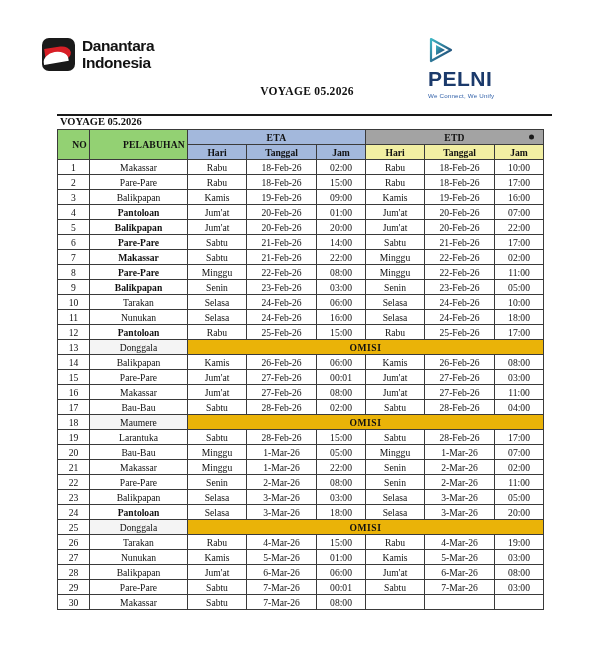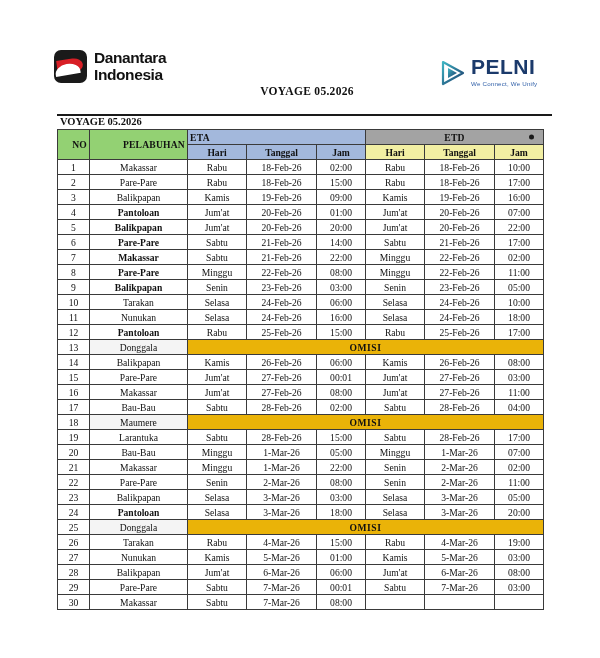--- a/index.html
+++ b/index.html
@@ -15,21 +15,21 @@
     overflow: hidden;
     position: relative;
   }
 
   
   .sheet {
     position: relative;
     width: 600px;
     height: 658px;
     box-sizing: border-box;
-    padding: 12px;
+    padding: 0;
   }
   .logo-row {
     position: relative;
     height: 78px;
   }
   .danantara {
     position: absolute;
     left: 42px;
     top: 38px;
     display: flex;
@@ -70,24 +70,25 @@
     font-weight: bold;
     font-size: 15.5px;
     line-height: 16.5px;
     letter-spacing: -0.4px;
     color: #111111;
   }
 
   .pelni {
     position: absolute;
     left: 428px;
-    top: 44px;
+    top: 36px;
     display: flex;
-    align-items: center;
+    align-items: flex-start;
     gap: 5px;
+    flex-direction: column;
   }
   .pelni-mark {
     width: 26px;
     height: 26px;
     flex: 0 0 auto;
     margin-top: 1px;
   }
   .pelni-textwrap { display: block; }
   .pelni-word {
     font-family: "Liberation Sans", "DejaVu Sans", sans-serif;
@@ -170,21 +171,21 @@
     background: #93d173;
     font-weight: bold;
     font-size: 10.2px;
     text-align: right;
     letter-spacing: 0.2px;
   }
   th.h-eta-group {
     background: #a3b8dc;
     font-weight: bold;
     font-size: 10.2px;
-    text-align: left;
+    text-align: center;
     letter-spacing: 0.3px;
   }
   th.h-etd-group {
     background: #a3a3a3;
     font-weight: bold;
     font-size: 10.2px;
     text-align: center;
     letter-spacing: 0.3px;
     position: relative;
   }

